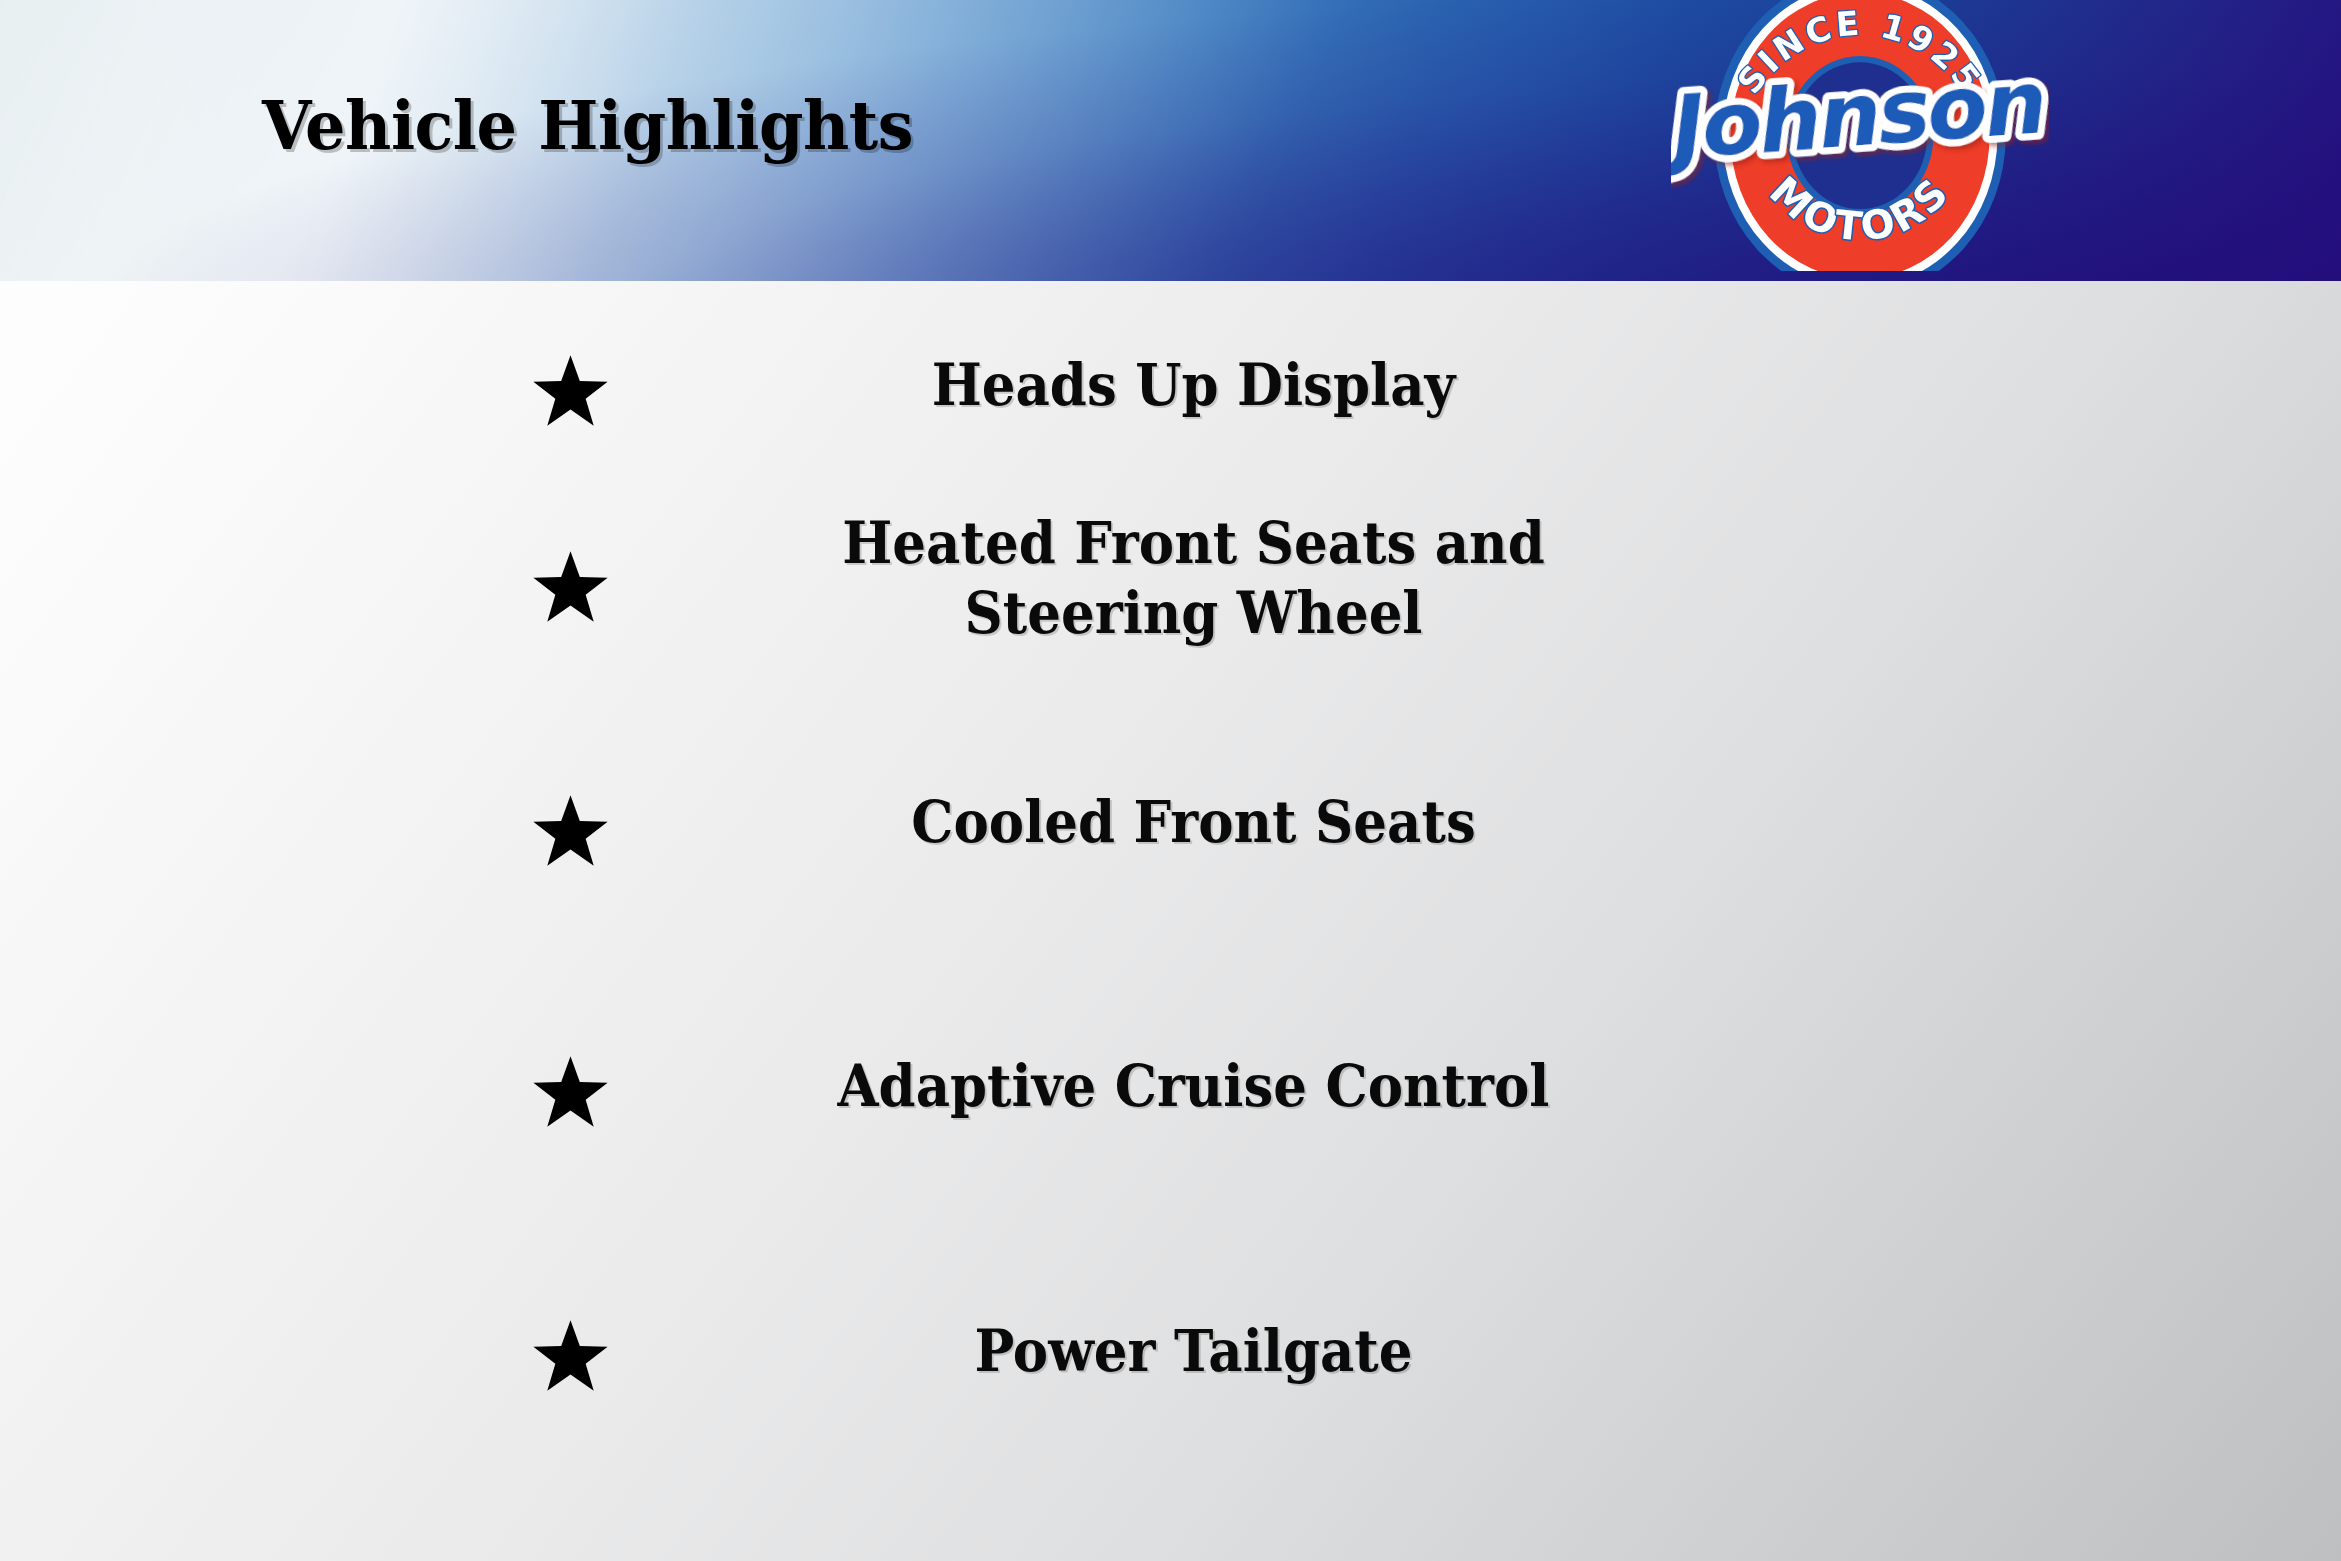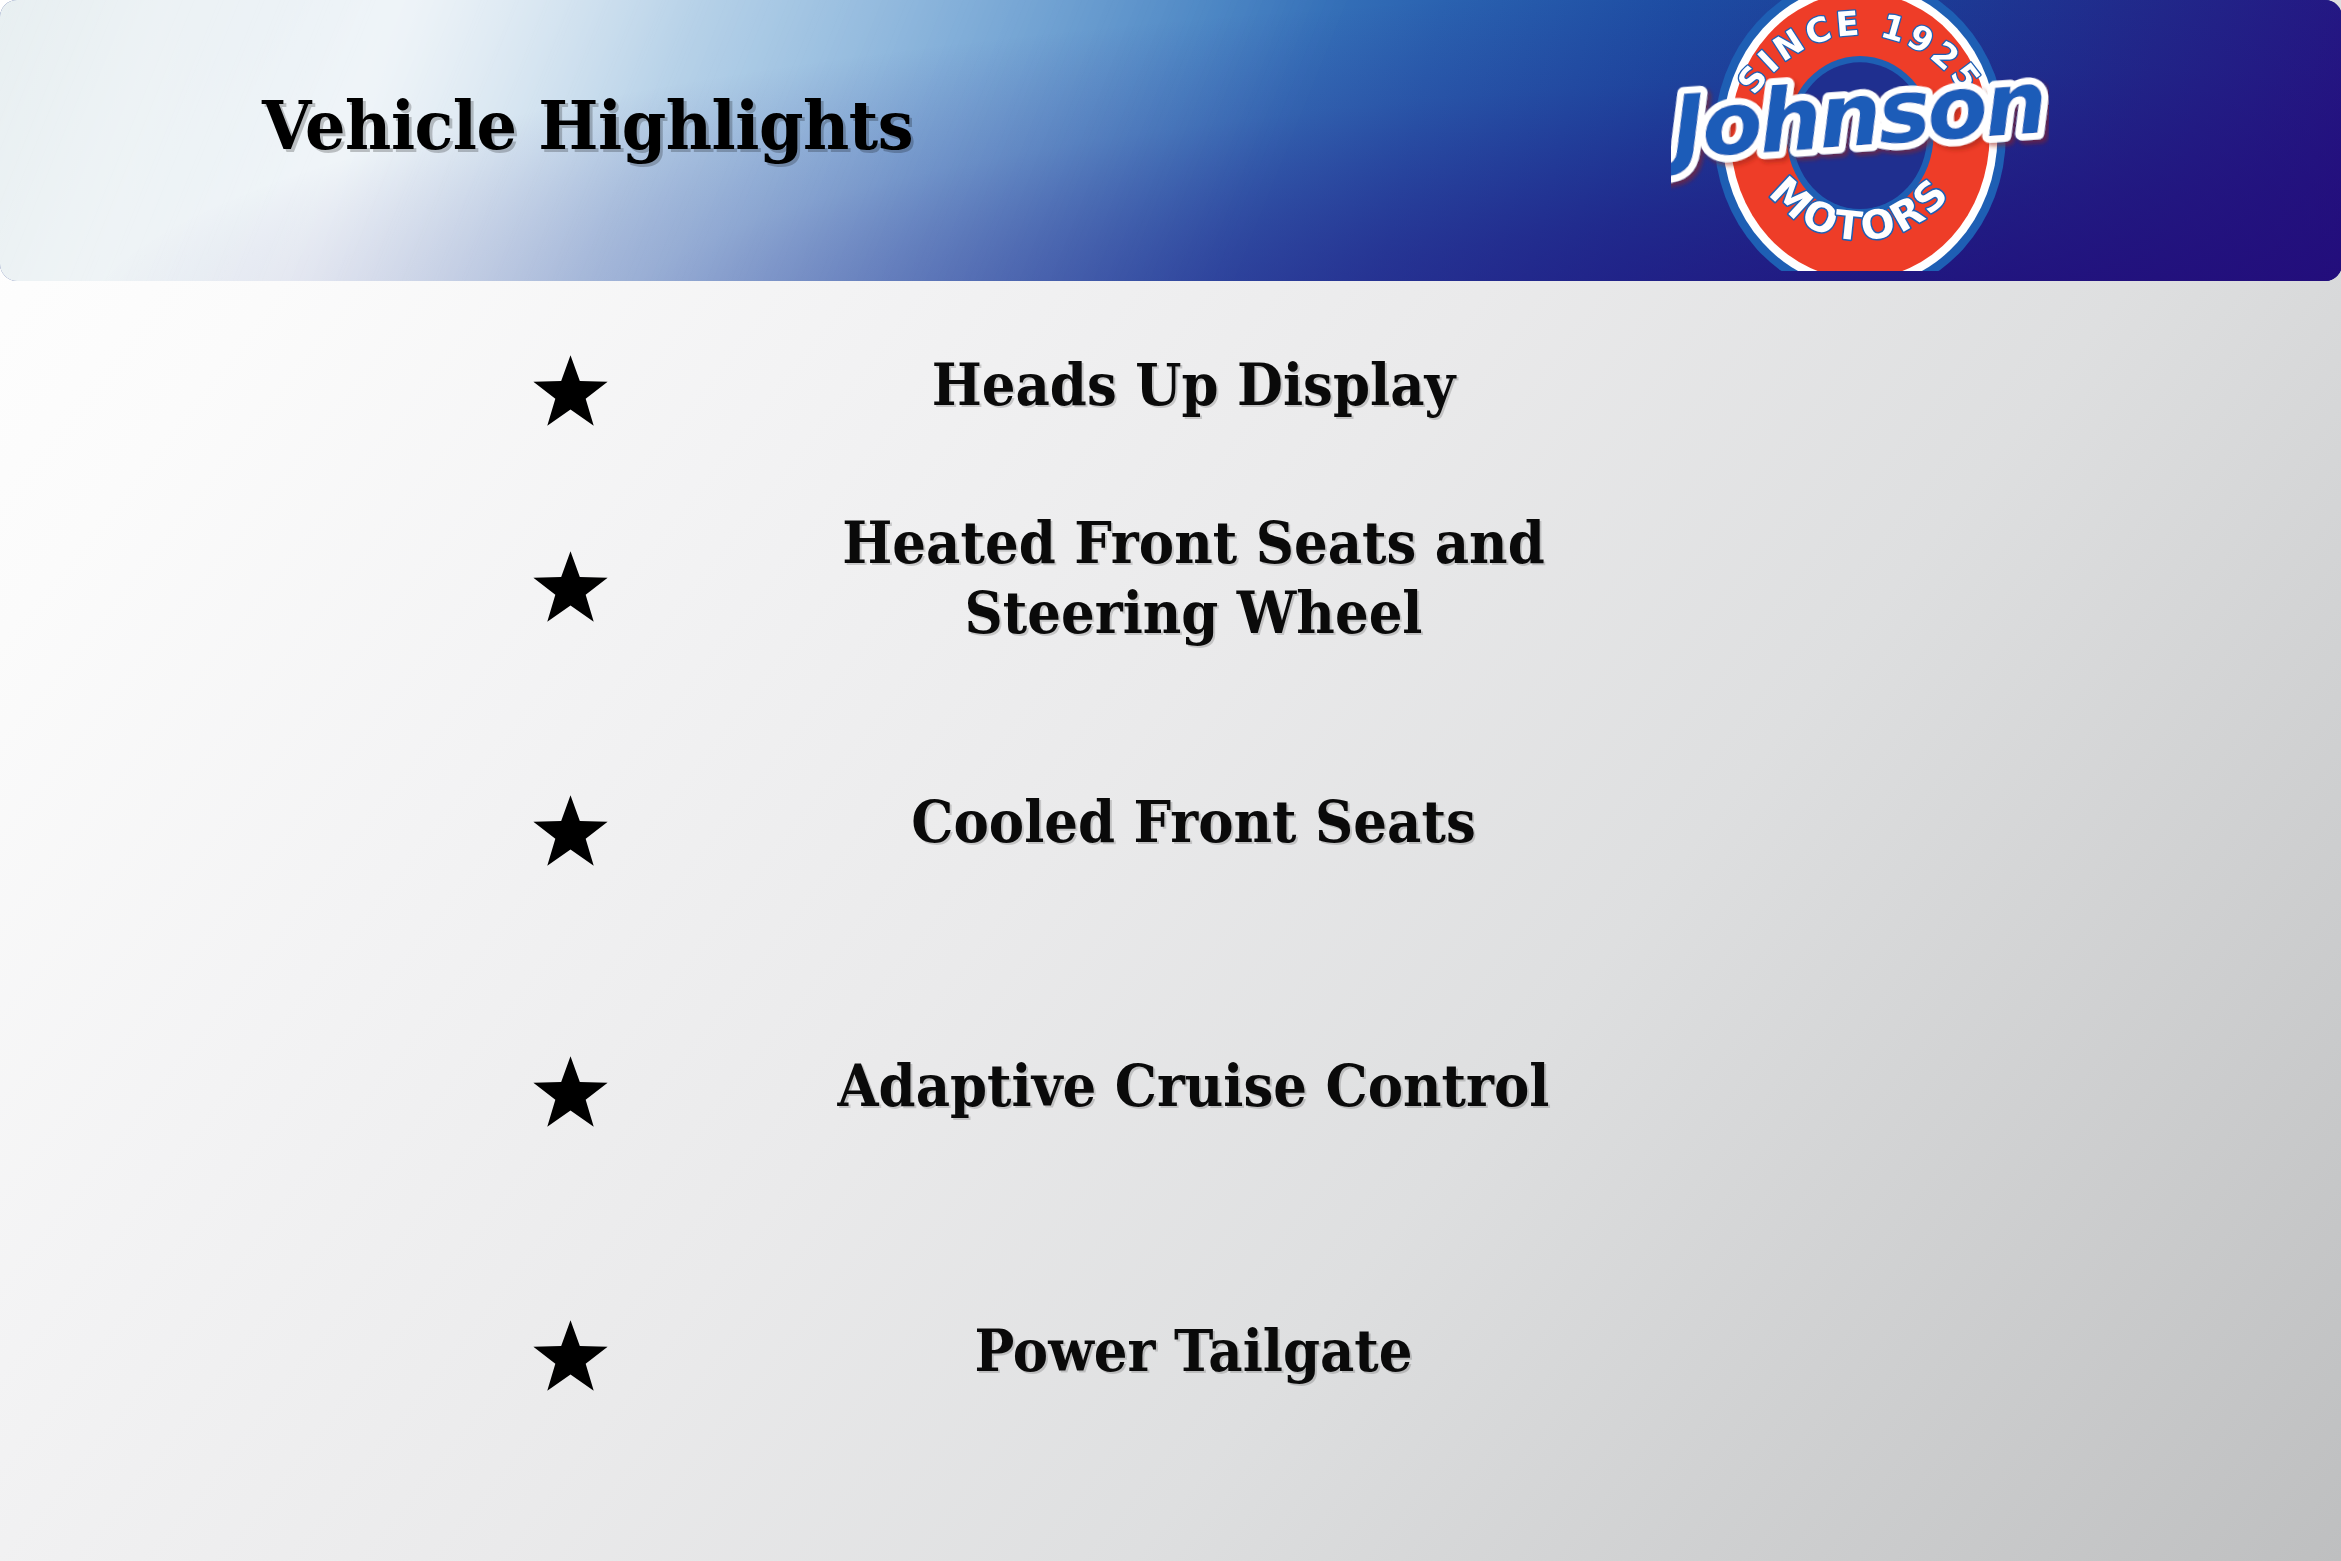--- a/index.html
+++ b/index.html
@@ -20,21 +20,20 @@
         #dedfe0 66%,
         #cfd0d1 82%,
         #bebfc0 100%);
   }
 
   
   #header{
     position:absolute;left:0;top:0;width:2342px;height:281px;
     overflow:hidden;
     background:#1b2f86;
-    border-radius:17px;
   }
   #header .grad-base{
     position:absolute;inset:0;
     background:
       linear-gradient(103deg,
         #dfe9ec 0%,
         #d5e2e8 7%,
         #bcd2e2 15%,
         #9cc0dd 23%,
         #79abd6 32%,

